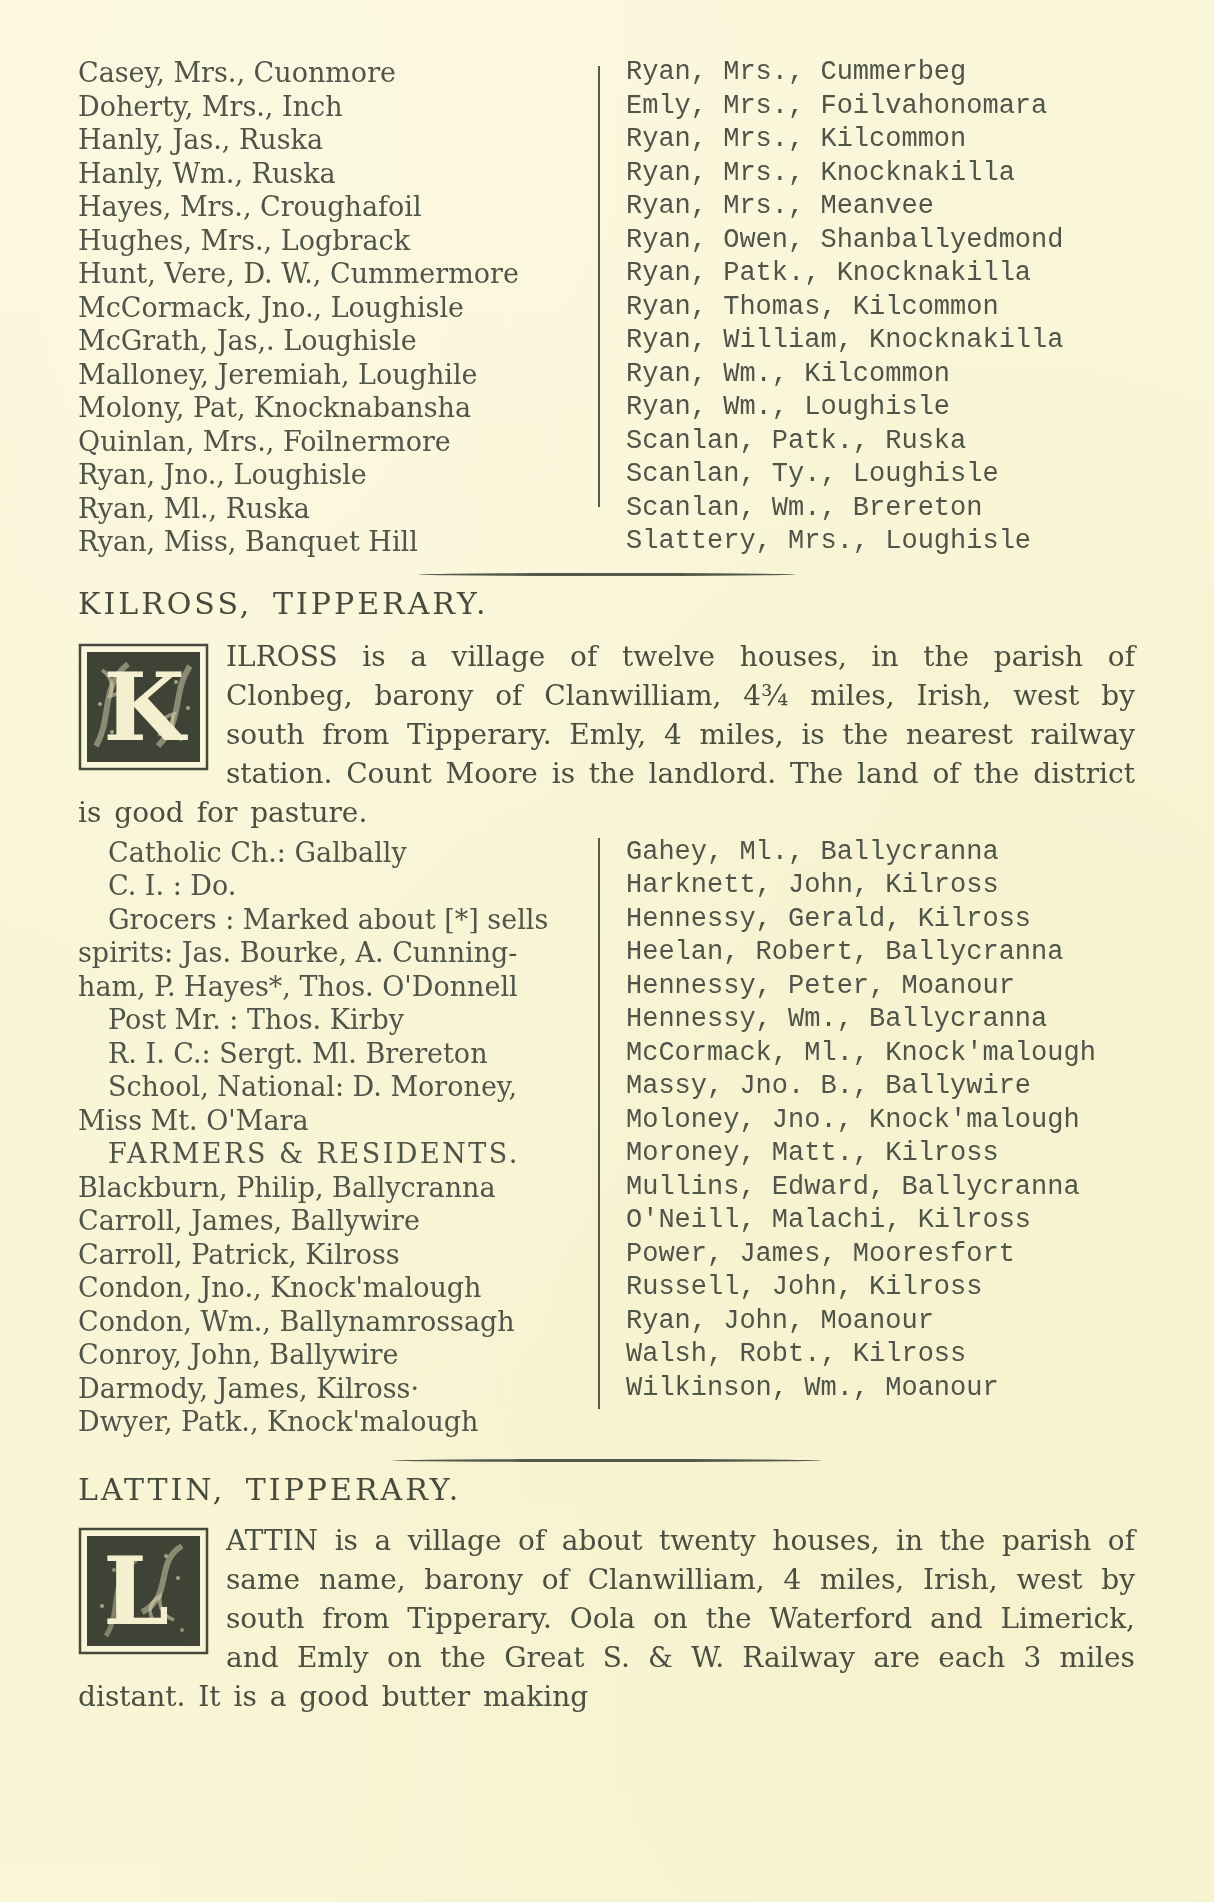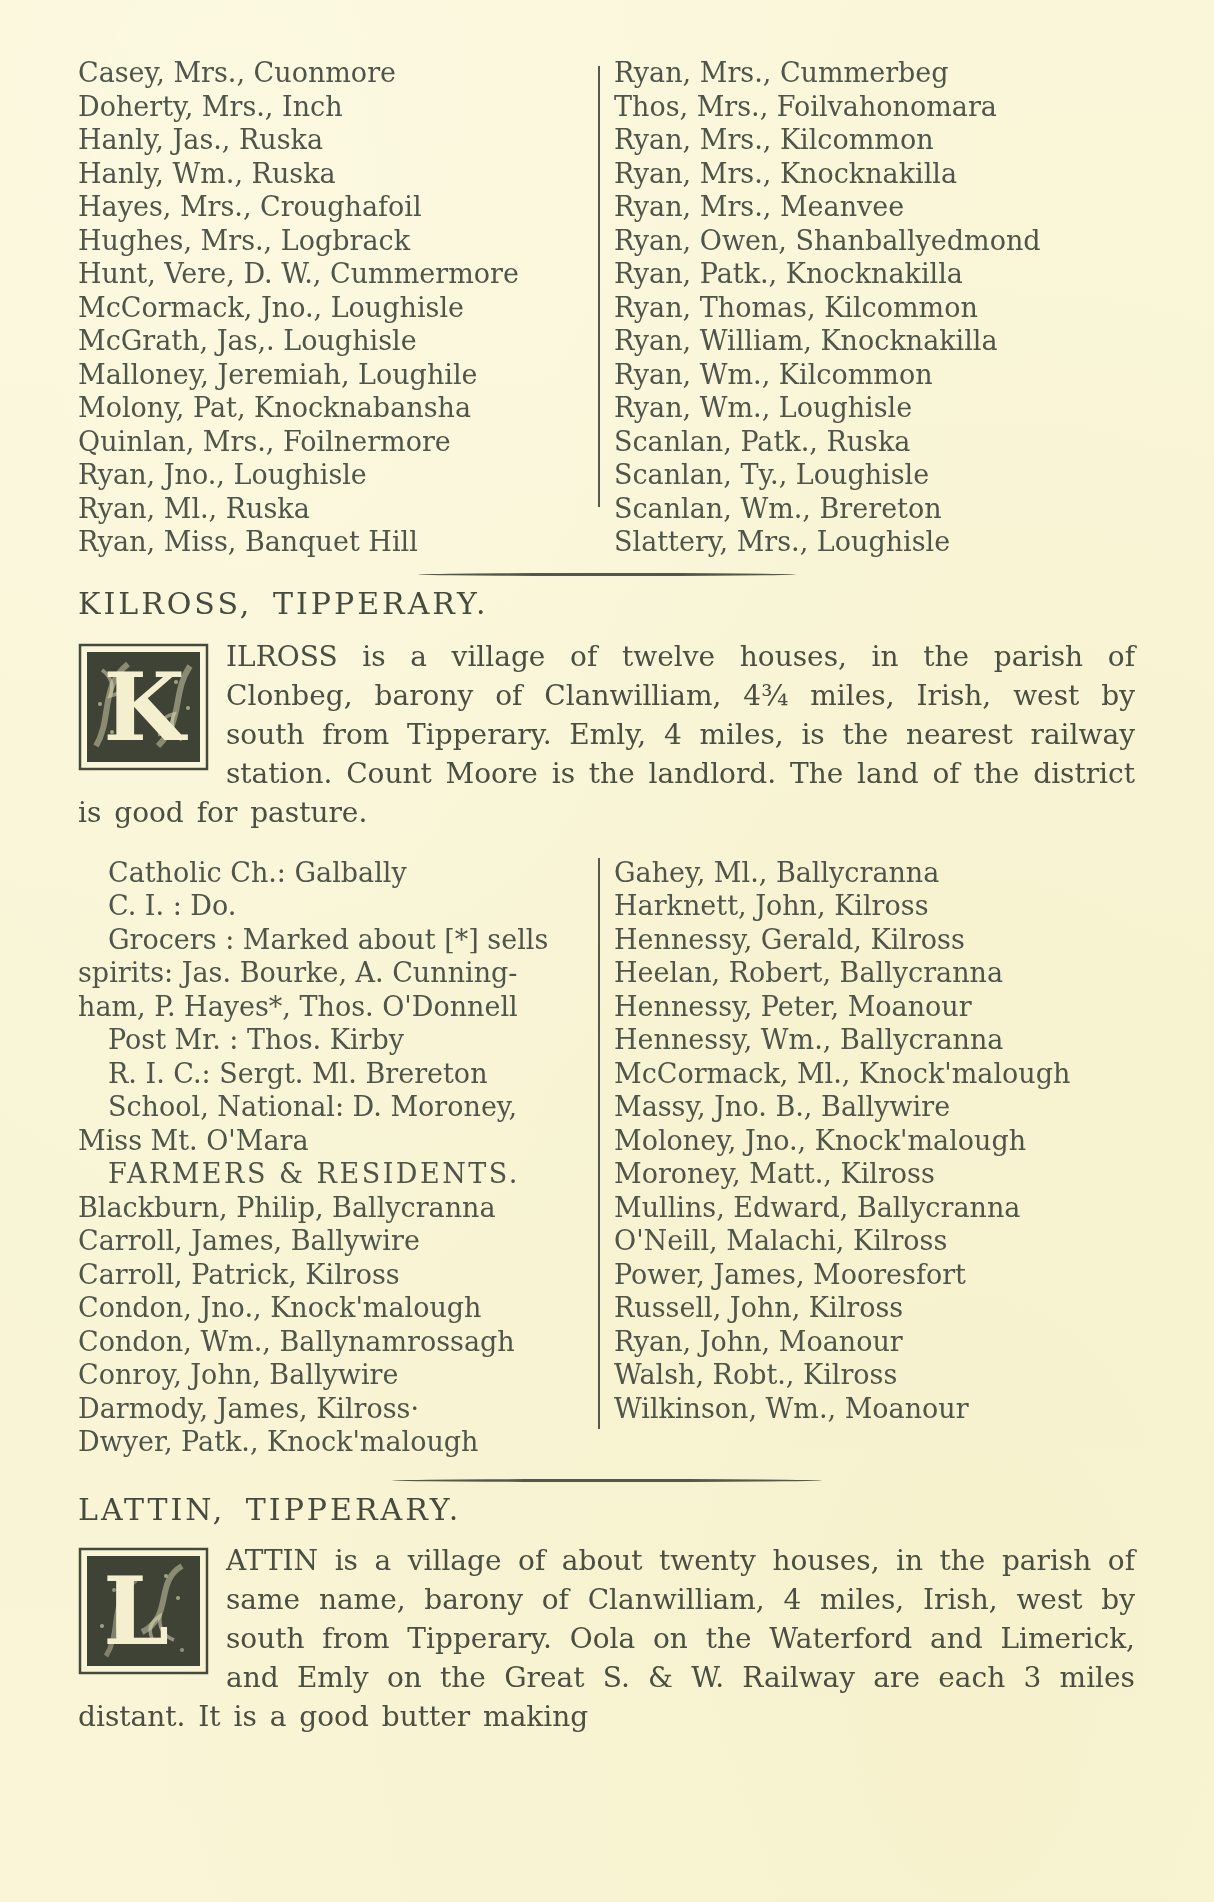--- a/index.html
+++ b/index.html
@@ -24,21 +24,21 @@
     font-size:27px;letter-spacing:4px;word-spacing:10px;color:#4a4f42;
   }
   .page-number{
     position:absolute;right:28px;top:-2px;font-size:30px;letter-spacing:2px;color:#4a4f42;
   }
   
   .two-col{display:flex;align-items:flex-start;justify-content:space-between;}
   .dir-col{list-style:none;margin:0;padding:0;font-size:27px;line-height:33.5px;color:#50554a;}
   .dir-col li{white-space:nowrap;}
   .col-left{flex:0 0 520px;}
-  .col-right{flex:1 1 auto;padding-left:14px;}
+  .col-right{flex:1 1 auto;padding-left:26px;font-family:Liberation Mono, monospace;}
   .col-divider{width:2px;background:#565b4c;align-self:stretch;}
   .kilcommon-divider{margin-top:10px;margin-bottom:52px;}
   .kilross-divider{margin-top:2px;margin-bottom:30px;}
   .svc{padding-left:30px;}
   .caps{padding-left:30px;letter-spacing:2.5px;}
   
   .section-rule{
     height:3px;background:#53584a;border-radius:50%;
     margin:14px auto 10px auto;
   }
@@ -50,21 +50,21 @@
   }
   
   .village-para{
     margin-top:16px;font-size:28px;line-height:39px;color:#4a4f42;
     text-align:justify;word-spacing:4px;
   }
   .dropcap{
     float:left;width:132px;height:130px;margin:5px 16px 6px 0;
   }
   .para-tail{display:block;}
-  .kilross-list{margin-top:24px;}
+  .kilross-list{margin-top:4px;}
   .lattin-para{margin-top:14px;}
 </style>
 </head>
 <body>
 
 <div class="page">
 
 
   <section class="two-col">
     <ul class="dir-col col-left">
@@ -80,21 +80,21 @@
         <li class="entry">Malloney, Jeremiah, Loughile</li>
         <li class="entry">Molony, Pat, Knocknabansha</li>
         <li class="entry">Quinlan, Mrs., Foilnermore</li>
         <li class="entry">Ryan, Jno., Loughisle</li>
         <li class="entry">Ryan, Ml., Ruska</li>
         <li class="entry">Ryan, Miss, Banquet Hill</li>
       </ul>
     <div class="col-divider kilcommon-divider"></div>
     <ul class="dir-col col-right">
         <li class="entry">Ryan, Mrs., Cummerbeg</li>
-        <li class="entry">Thos, Mrs., Foilvahonomara</li>
+        <li class="entry">Emly, Mrs., Foilvahonomara</li>
         <li class="entry">Ryan, Mrs., Kilcommon</li>
         <li class="entry">Ryan, Mrs., Knocknakilla</li>
         <li class="entry">Ryan, Mrs., Meanvee</li>
         <li class="entry">Ryan, Owen, Shanballyedmond</li>
         <li class="entry">Ryan, Patk., Knocknakilla</li>
         <li class="entry">Ryan, Thomas, Kilcommon</li>
         <li class="entry">Ryan, William, Knocknakilla</li>
         <li class="entry">Ryan, Wm., Kilcommon</li>
         <li class="entry">Ryan, Wm., Loughisle</li>
         <li class="entry">Scanlan, Patk., Ruska</li>

